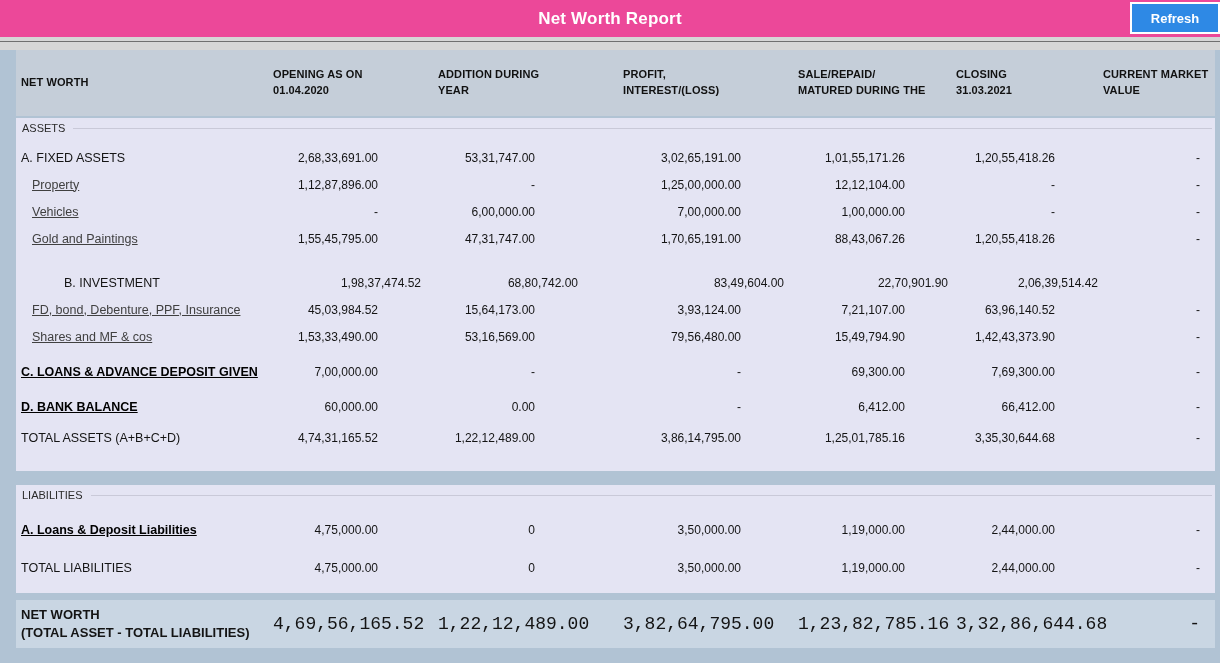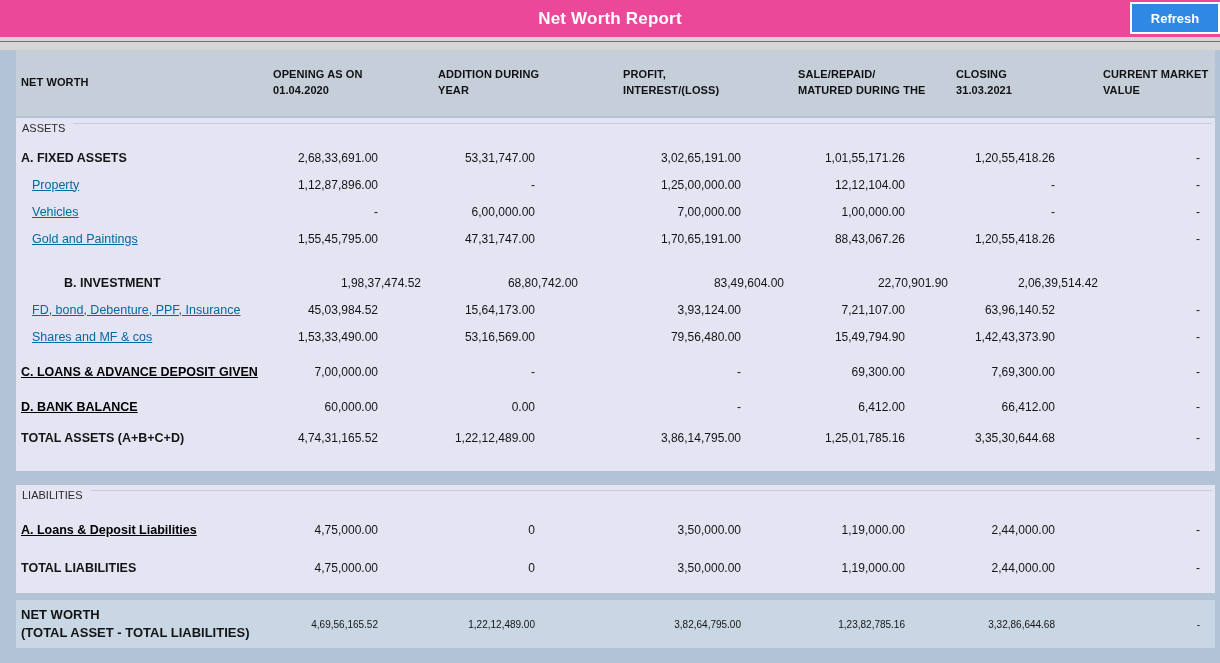--- a/index.html
+++ b/index.html
@@ -28,47 +28,47 @@
   
   .thead { height:66px; align-items:center; background:#c5ced9; margin-bottom:2px; }
   .hcell { display:flex; flex-direction:column; font-weight:bold; font-size:11px;
            color:#111111; line-height:1.45; letter-spacing:.1px; }
   .hc0 { padding-left:5px; }
 
   
   .section { background:#e4e4f3; }
   .section.assets { margin-bottom:14px; padding-bottom:20px; }
   .section.liabilities { margin-bottom:7px; padding-bottom:6px; }
-  .legend { display:flex; align-items:flex-start; padding:4px 3px 10px 6px;
+  .legend { display:flex; align-items:center; padding:4px 3px 10px 6px;
             font-size:11px; color:#2a2a2a; }
   .legend::after { content:""; flex:1; height:1px; background:#c9c9d8;
                    margin-left:8px; margin-top:1px; }
 
   
   .row { align-items:center; height:27px; }
   .section.liabilities .row { height:38px; }
   .gap-lg { margin-top:17px;padding-left:43px; }
   .gap-sm { margin-top:8px; }
   .gap-xs { margin-top:4px; }
 
   .lab { font-size:12.5px; padding-left:5px; white-space:nowrap; color:#141414; }
   .lab.ind { padding-left:16px; }
-  .lab.bold { font-weight:bold; }
-  a.lab.link { color:#0369a1; text-decoration:underline; font-weight:normal; }
+  .lab.bold { font-weight:normal; }
+  a.lab.link { color:#404040; text-decoration:underline; font-weight:normal; }
   a.lab.bold-link { color:#000000; text-decoration:underline; font-weight:bold; }
 
   .val { text-align:right; font-size:12px; color:#141414; white-space:nowrap; }
   .v0 { padding-right:60px; } .v1 { padding-right:88px; } .v2 { padding-right:57px; }
   .v3 { padding-right:51px; } .v4 { padding-right:48px; } .v5 { padding-right:15px; }
 
   
   .footer { height:48px; background:#c9d6e3; align-items:center; }
   .flabel { padding-left:5px; font-size:13px; font-weight:bold; line-height:1.35;
             white-space:nowrap; }
-  .footer .val { font-size:10px; }
+  .footer .val { font-size:18px;font-family:Liberation Mono, monospace; }
 </style>
 </head>
 <body>
 
 <div class="topbar">
   <span class="title">Net Worth Report</span>
   <button class="refresh">Refresh</button>
 </div>
 
 <div class="strip"></div>

